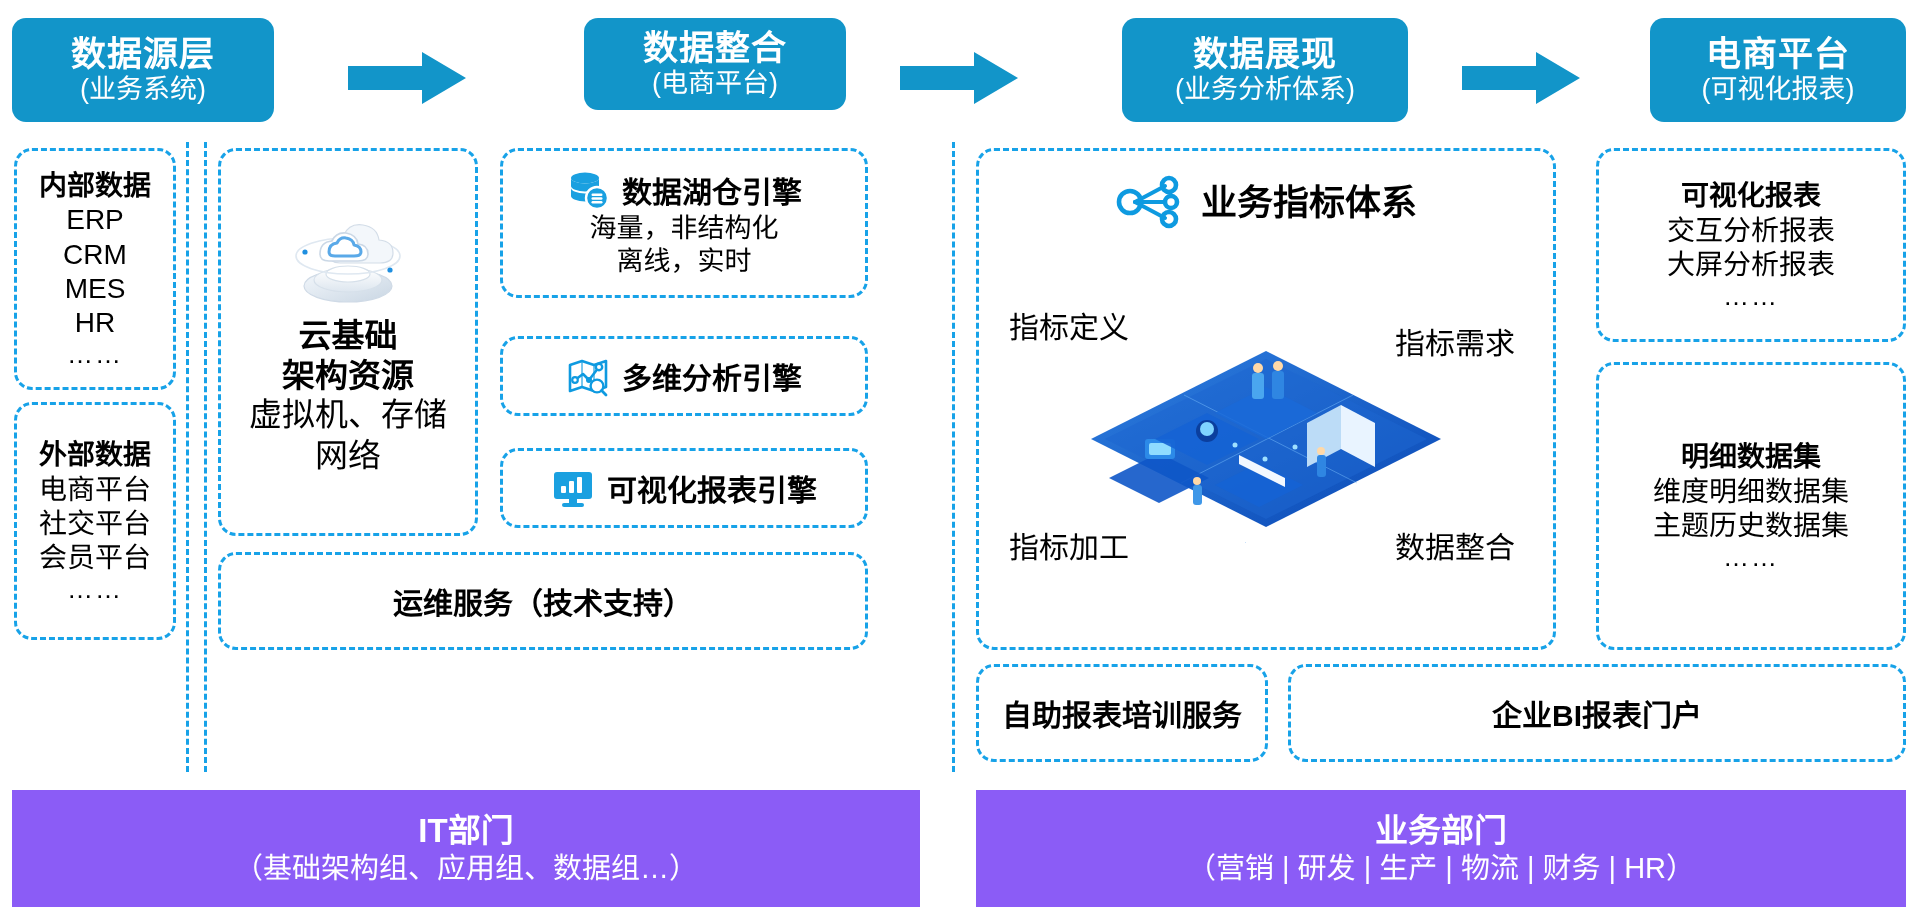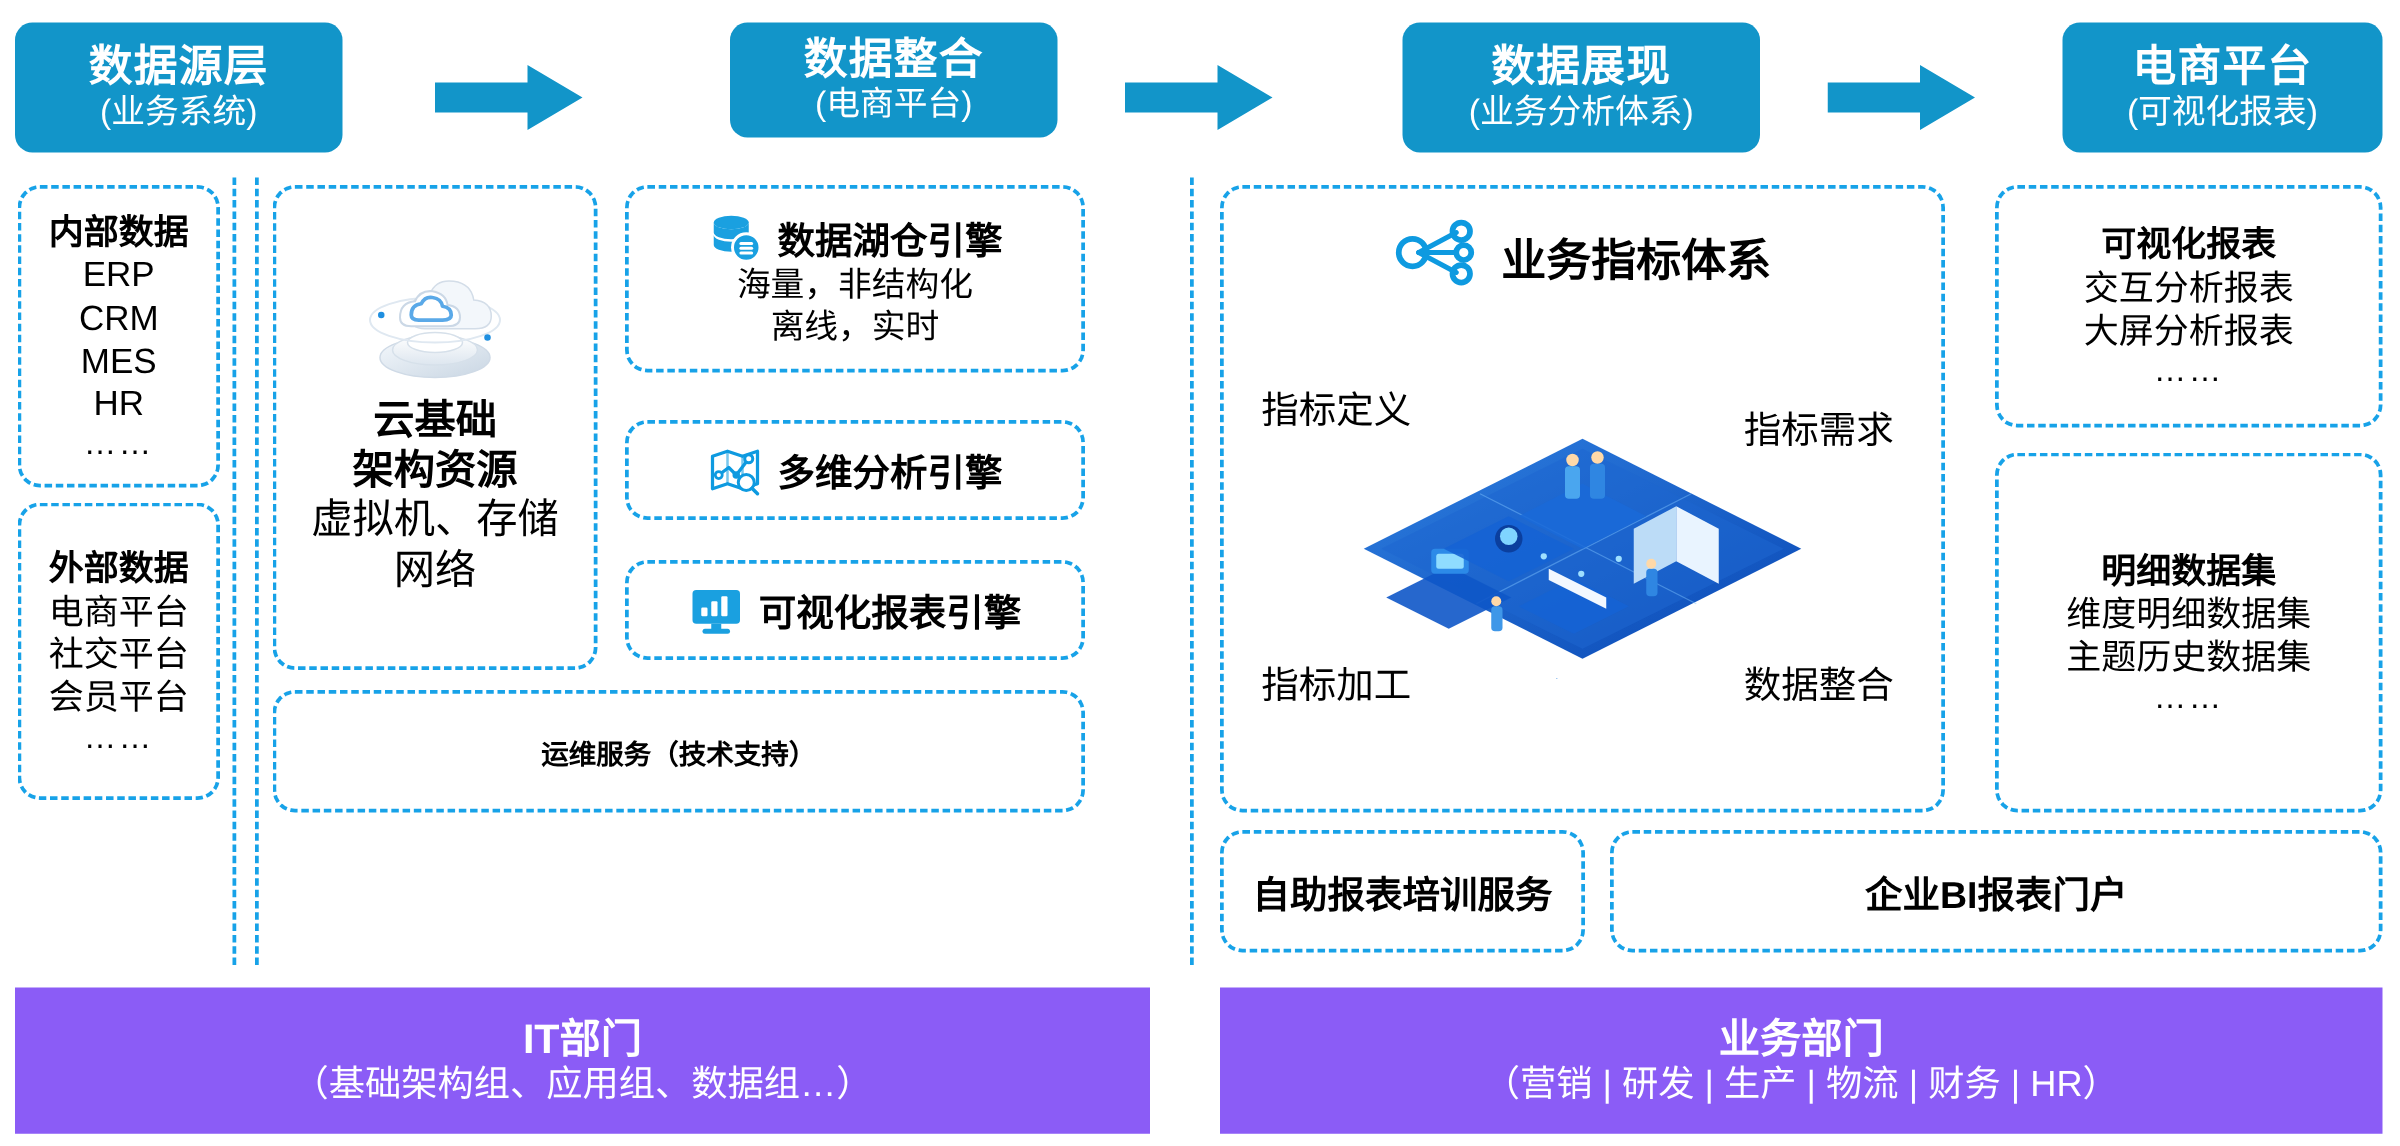--- a/index.html
+++ b/index.html
@@ -137,21 +137,21 @@
   }
   .cloud-sub {
     font-size: 33px;
     font-weight: normal;
     line-height: 1.22;
     text-align: center;
   }
 
   #ops-service { left: 218px; top: 412px; width: 650px; height: 98px; }
   .ops-text {
-    font-size: 22px;
+    font-size: 30px;
     font-weight: bold;
     text-align: center;
   }
 
   
   #lake-engine  { left: 500px; top: 8px;   width: 368px; height: 150px; }
   #olap-engine  { left: 500px; top: 196px; width: 368px; height: 80px; }
   #viz-engine   { left: 500px; top: 308px; width: 368px; height: 80px; }
 
   .eng-head {
@@ -179,21 +179,21 @@
     position: absolute;
     left: 952px; top: 2px;
     border-left: 3px dashed #17a2e8;
     height: 630px;
   }
 
   
   #metric-system { left: 976px; top: 8px; width: 580px; height: 502px; }
   .metric-head {
     display: flex;
-    align-items: flex-end;
+    align-items: flex-start;
     justify-content: center;
     gap: 20px;
     margin-top: 22px;
   }
   .metric-icon { width: 66px; height: 58px; }
   .metric-icon svg { display:block; width:100%; height:100%; }
   .metric-title {
     font-size: 36px;
     font-weight: bold;
     white-space: nowrap;

